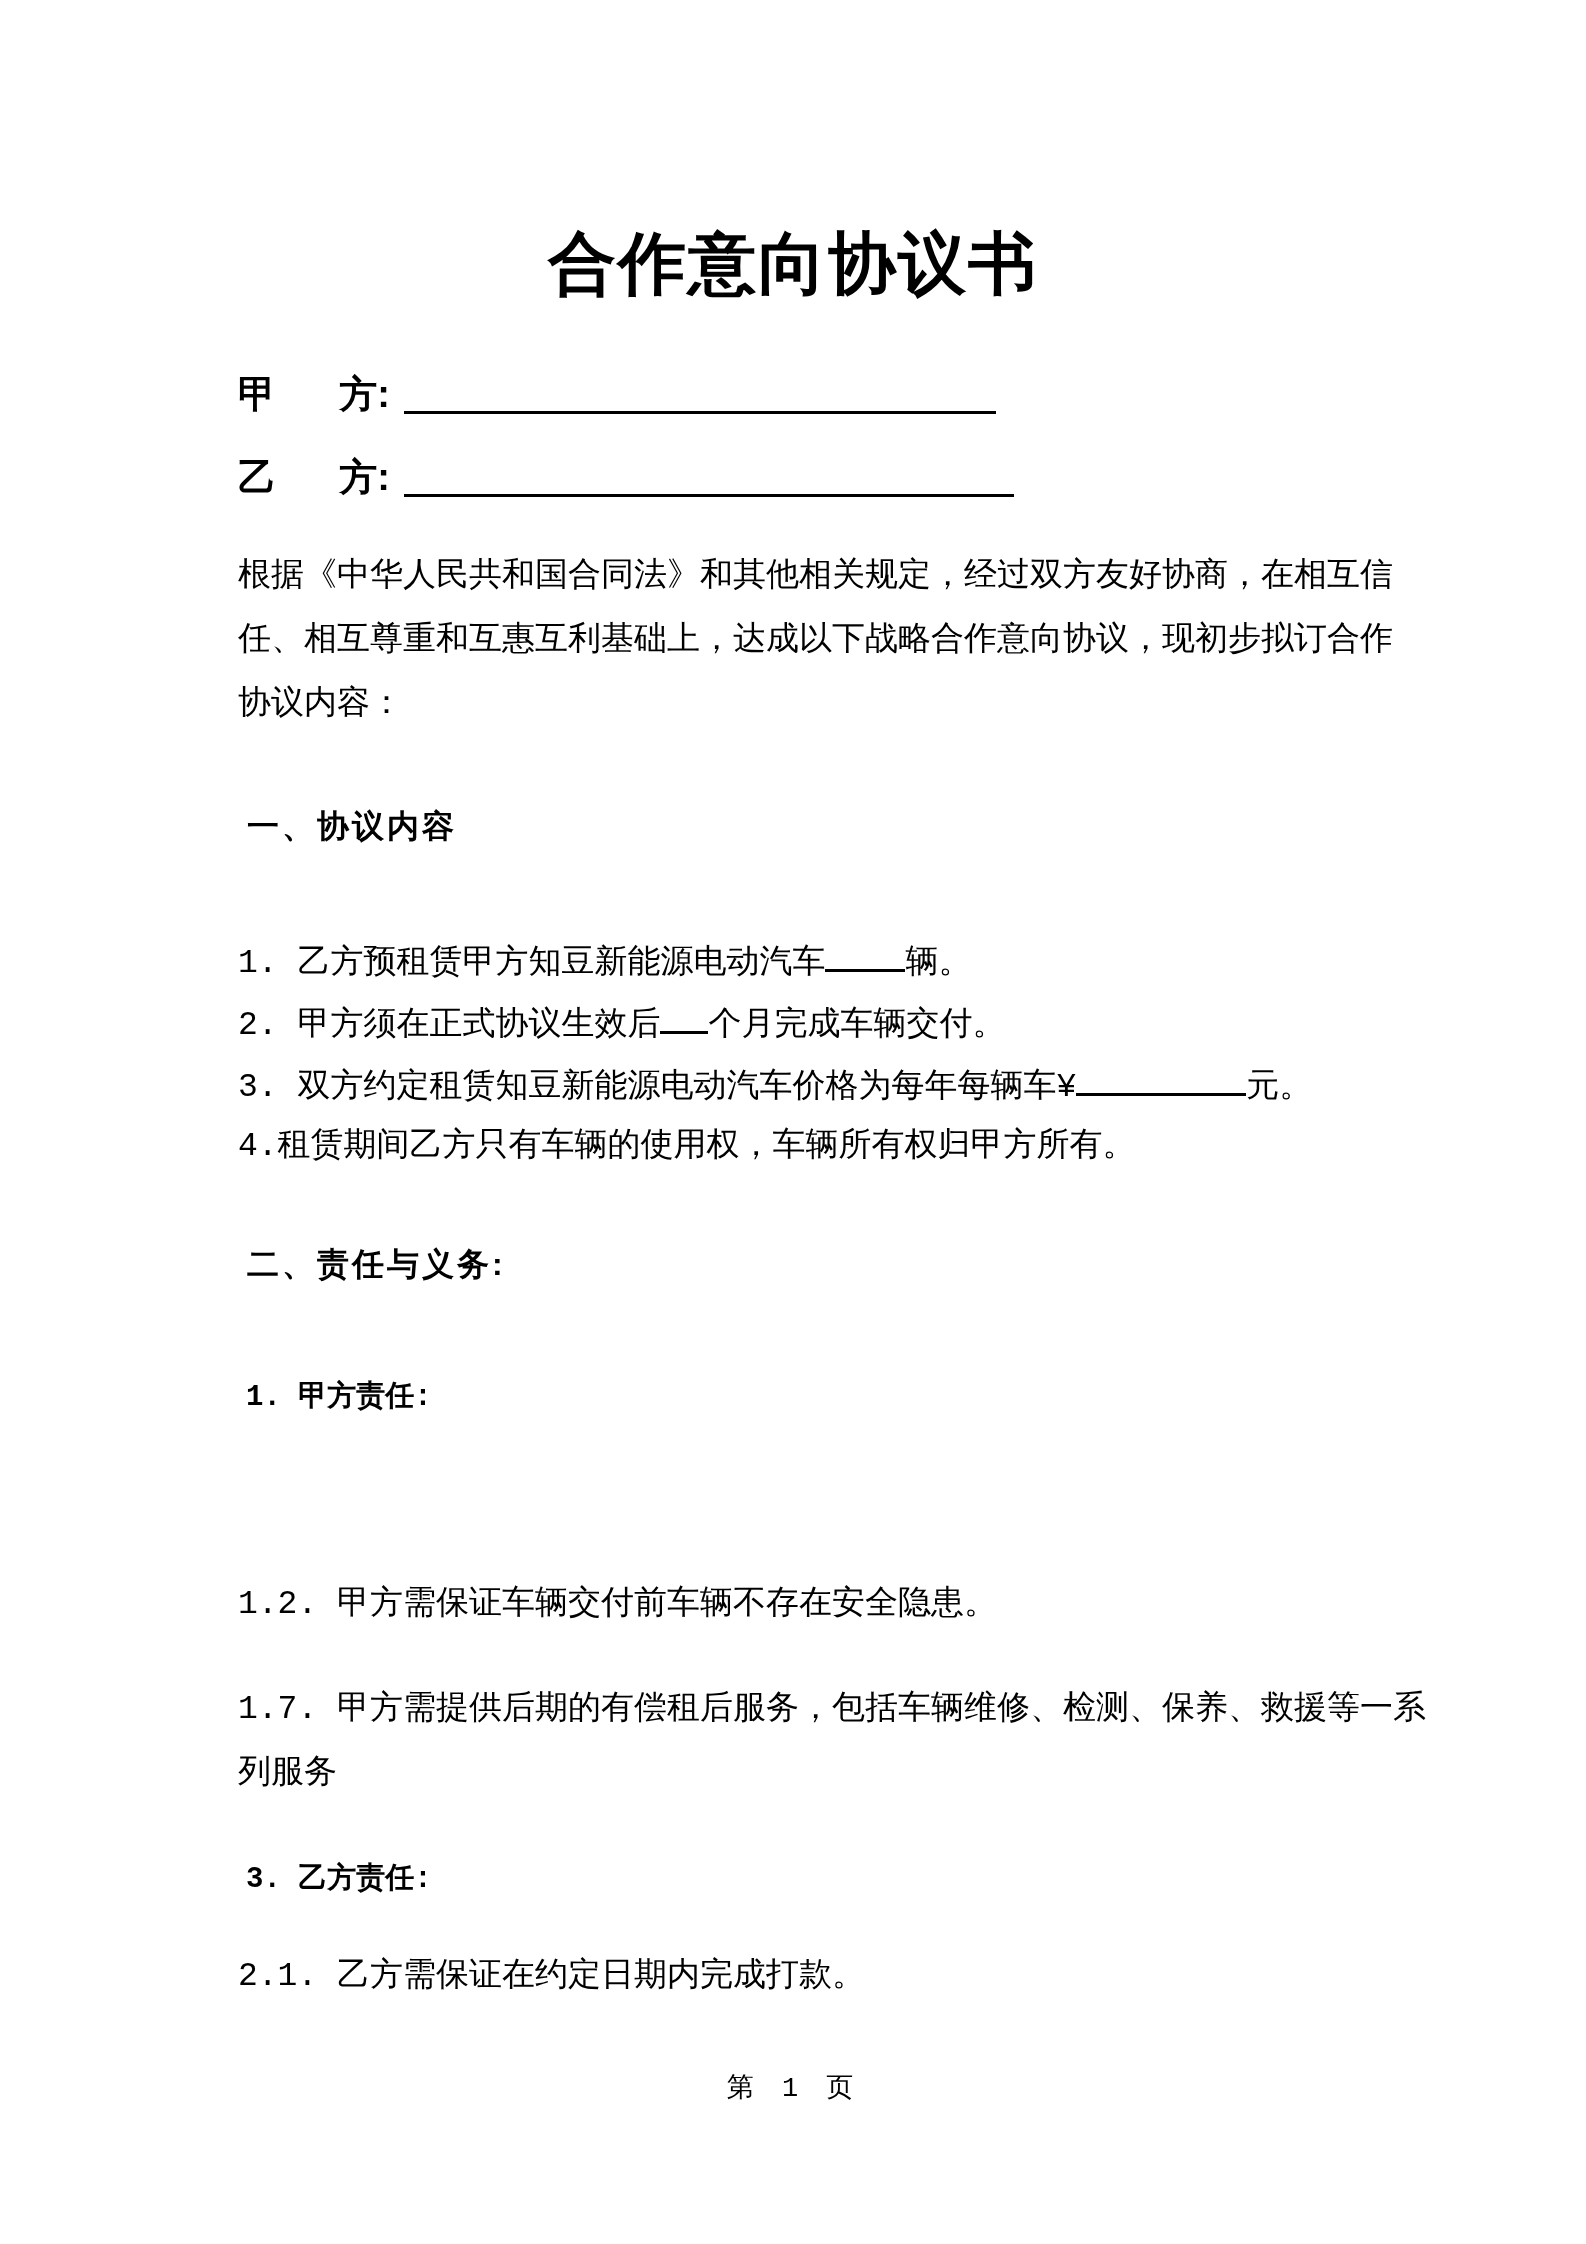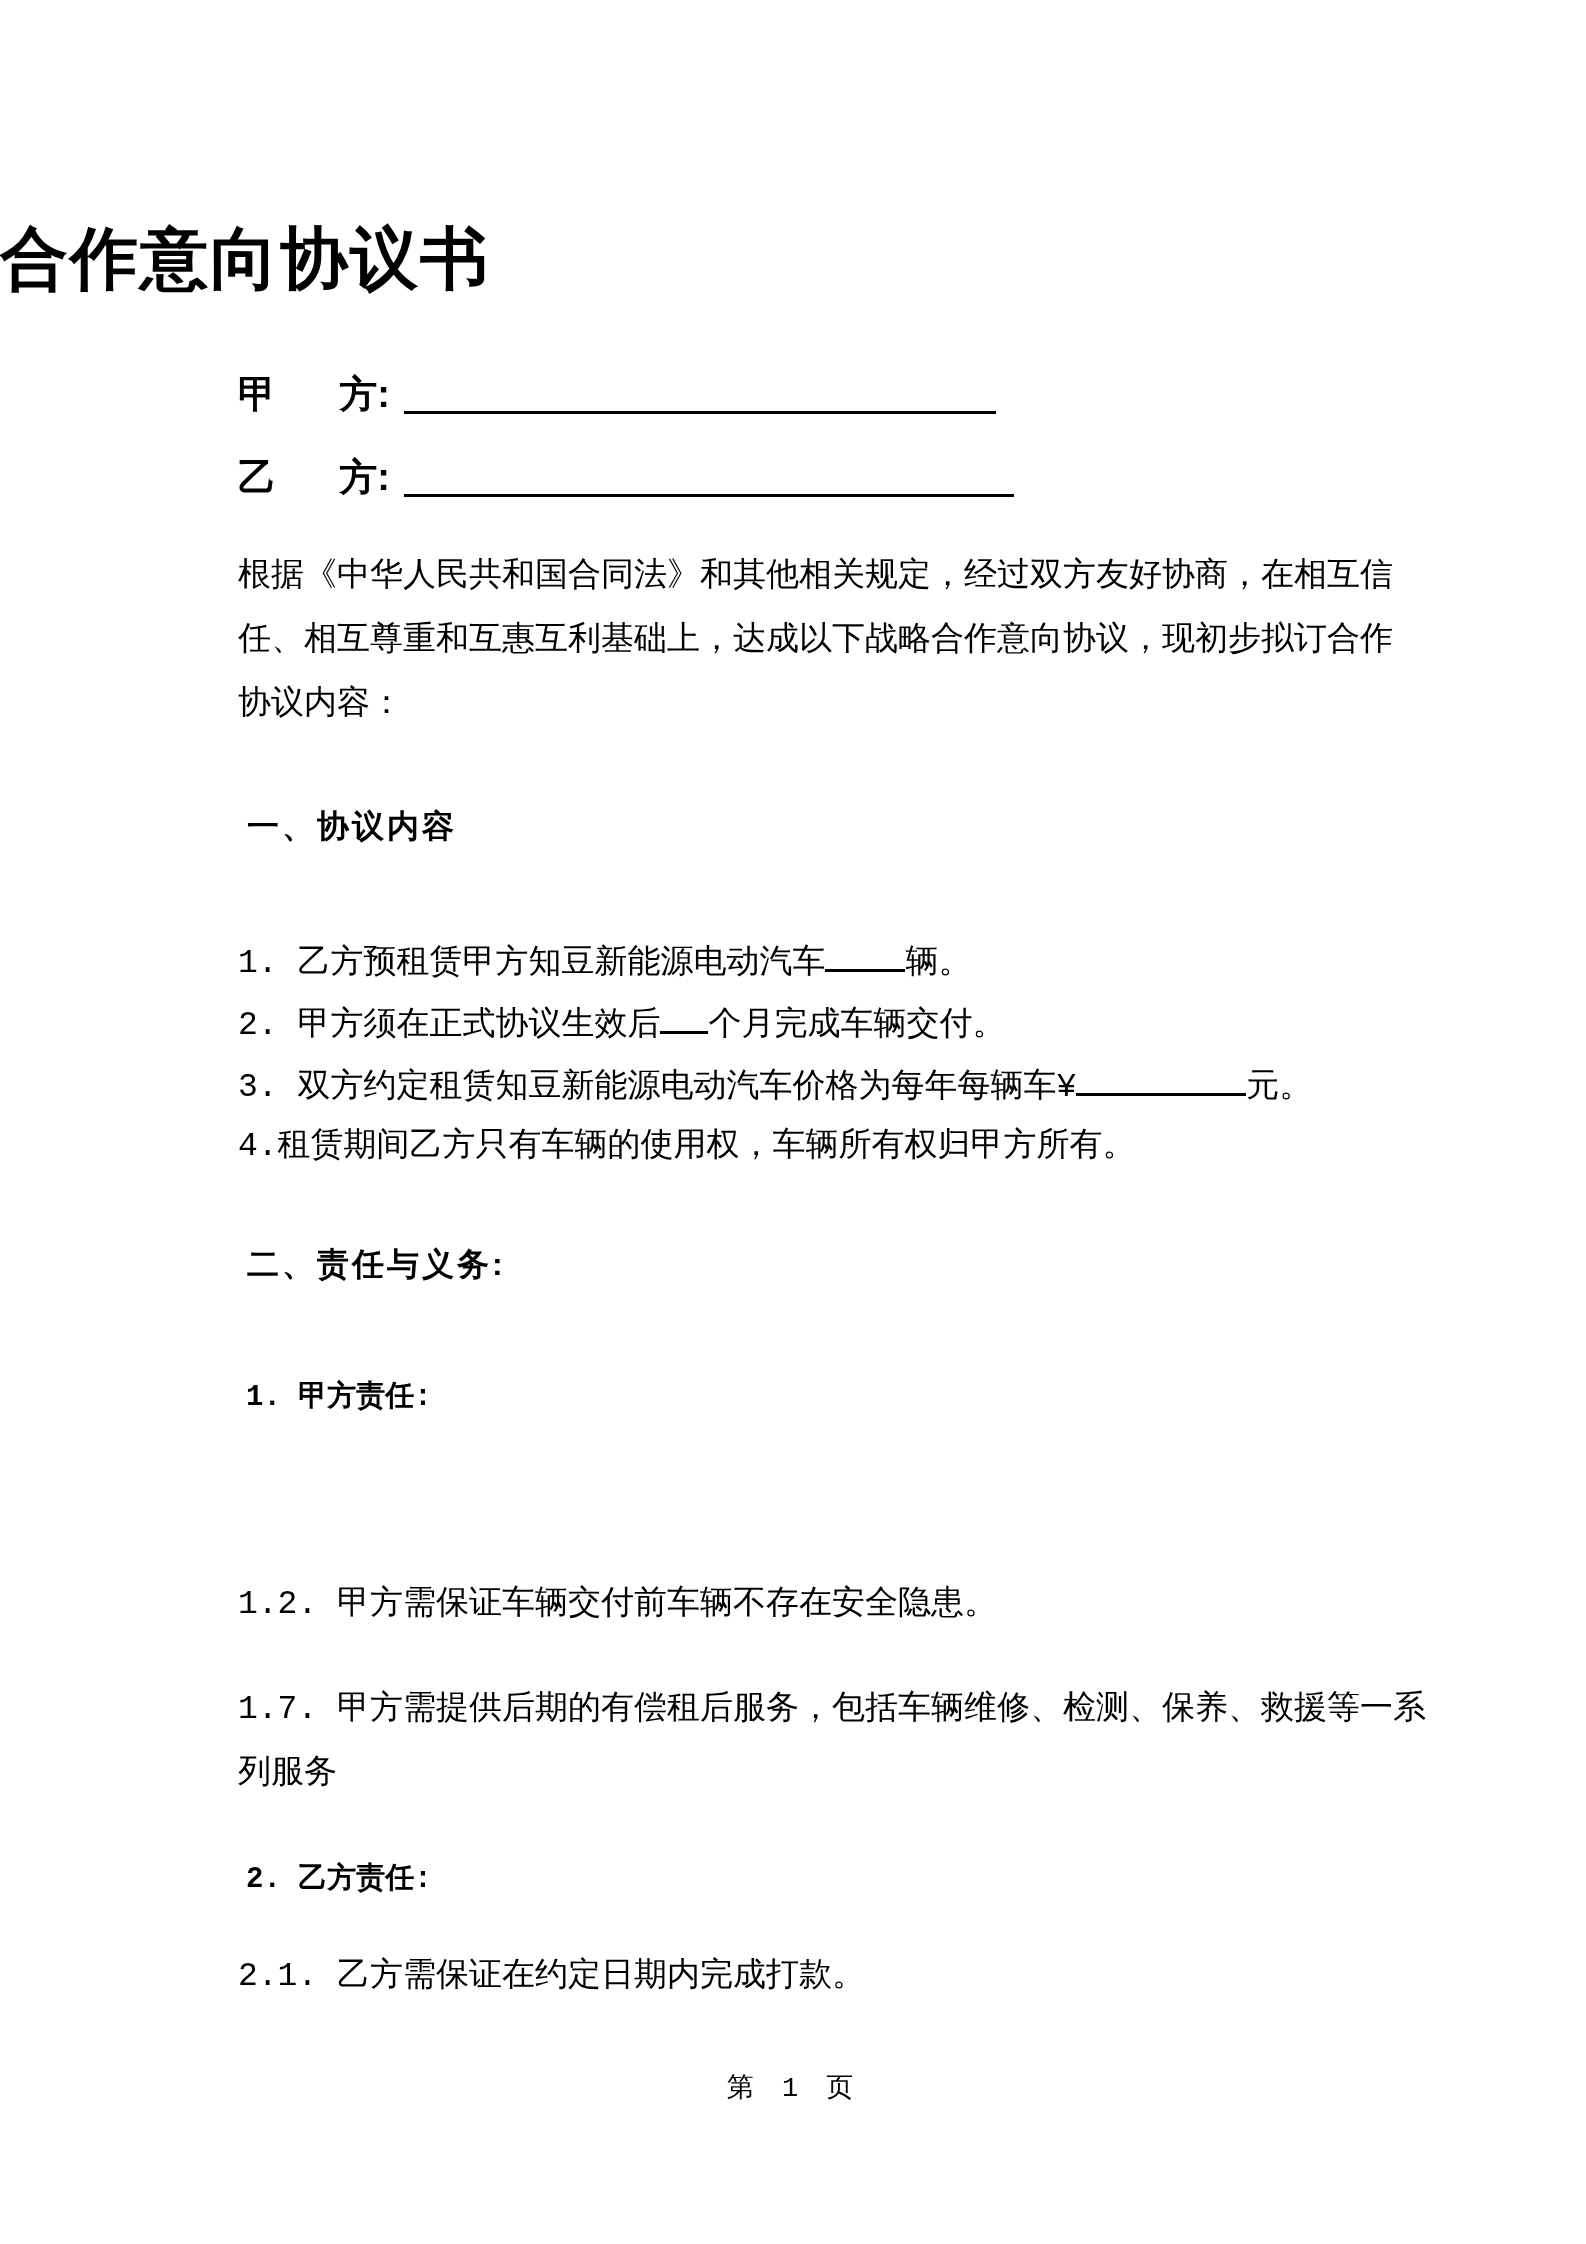--- a/index.html
+++ b/index.html
@@ -11,22 +11,22 @@
     background: #ffffff;
     color: #000000;
     font-family: "Liberation Serif", "DejaVu Serif", serif;
     overflow: hidden;
   }
   .abs { position: absolute; white-space: nowrap; font-family: Liberation Mono, monospace; }
 
   
   .doc-title {
     top: 222px; left: 0; width: 100%;
-    text-align: left;
-    font-family: Liberation Mono, monospace;
+    text-align: center;
+    font-family: Liberation Serif, serif;
     font-weight: bold;
     font-size: 68px;
     line-height: 84px;
     letter-spacing: 2px;
     margin: 0;
   }
 
   
   .party-row {
     left: 238px;
@@ -156,19 +156,19 @@
   <div class="abs sub-heading" style="top:1374px">1. 甲方责任:</div>
 
 
   <div class="abs body-line" style="top:1580px">1.2. 甲方需保证车辆交付前车辆不存在安全隐患。</div>
 
   <div class="abs body-par2" style="top:1678px">
     <div>1.7. 甲方需提供后期的有偿租后服务，包括车辆维修、检测、保养、救援等一系</div>
     <div>列服务</div>
   </div>
 
-  <div class="abs sub-heading" style="top:1856px">2. 乙方责任:</div>
+  <div class="abs sub-heading" style="top:1856px">3. 乙方责任:</div>
 
   <div class="abs body-line" style="top:1952px">2.1. 乙方需保证在约定日期内完成打款。</div>
 
   <div class="abs page-footer">第 1 页</div>
 
 </div>
 
 </body></html>

